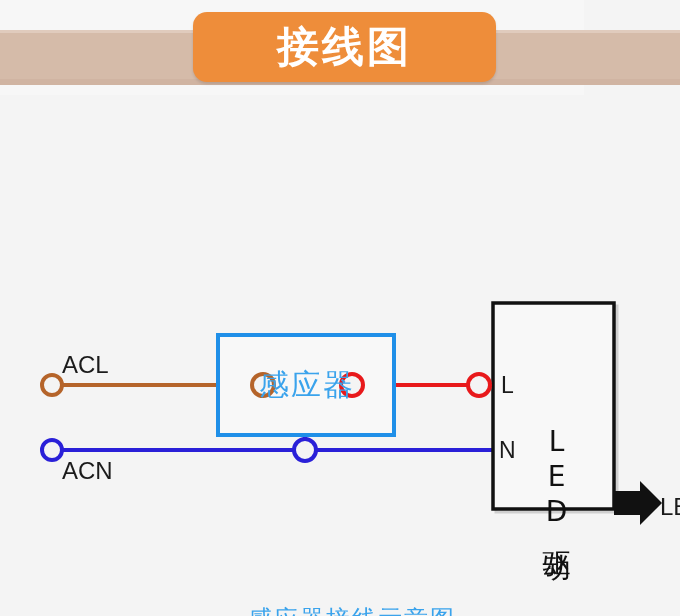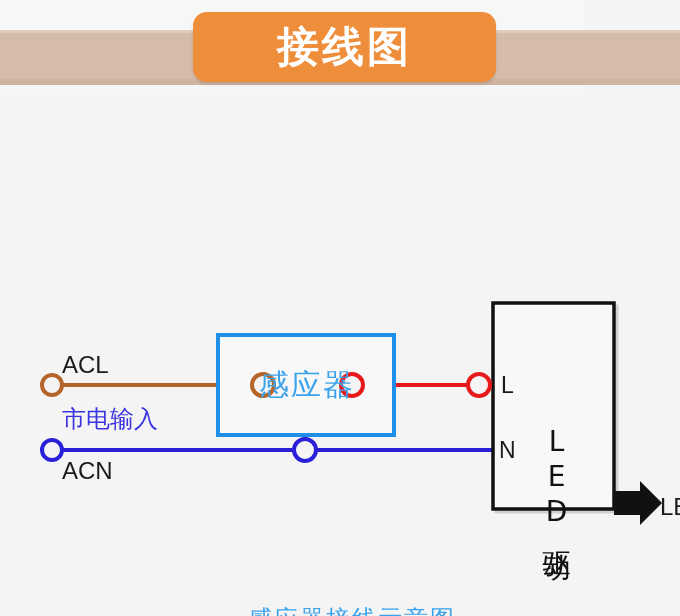--- a/index.html
+++ b/index.html
@@ -193,21 +193,20 @@
 
     <g>
       <polygon points="602,396 628,396 628,386 650,408 628,430 628,420 602,420" fill="#111111"></polygon>
     </g>
   </svg>
 
   <div id="sensor-box-label">感应器</div>
 
   <div class="lbl lbl-black" style="left:50px; top:258px;">ACL</div>
 
-  <div class="lbl lbl-blue" style="left:50px; top:312px;">市电输入</div>
 
   <div class="lbl lbl-black" style="left:50px; top:364px;">ACN</div>
 
   <div class="lbl lbl-term" style="left:489px; top:279px;">L</div>
 
   <div class="lbl lbl-term" style="left:487px; top:344px;">N</div>
 
   <div id="driver-box-label">LED驱动</div>
 
   <div class="lbl lbl-black" style="left:648px; top:400px;">LED</div>

